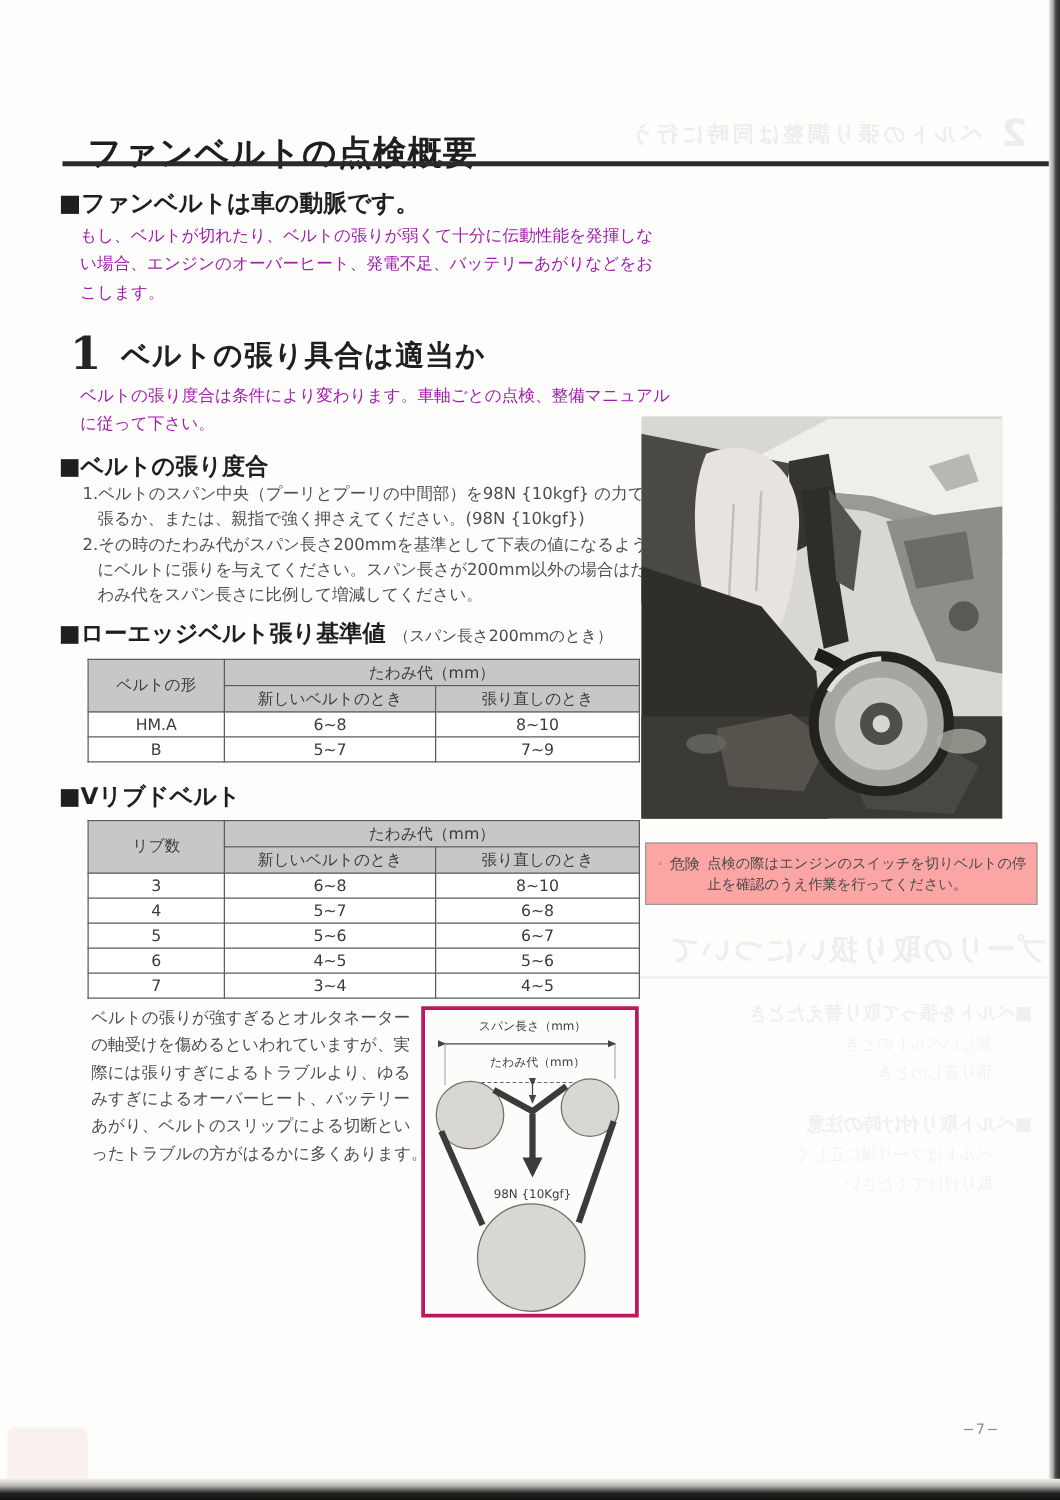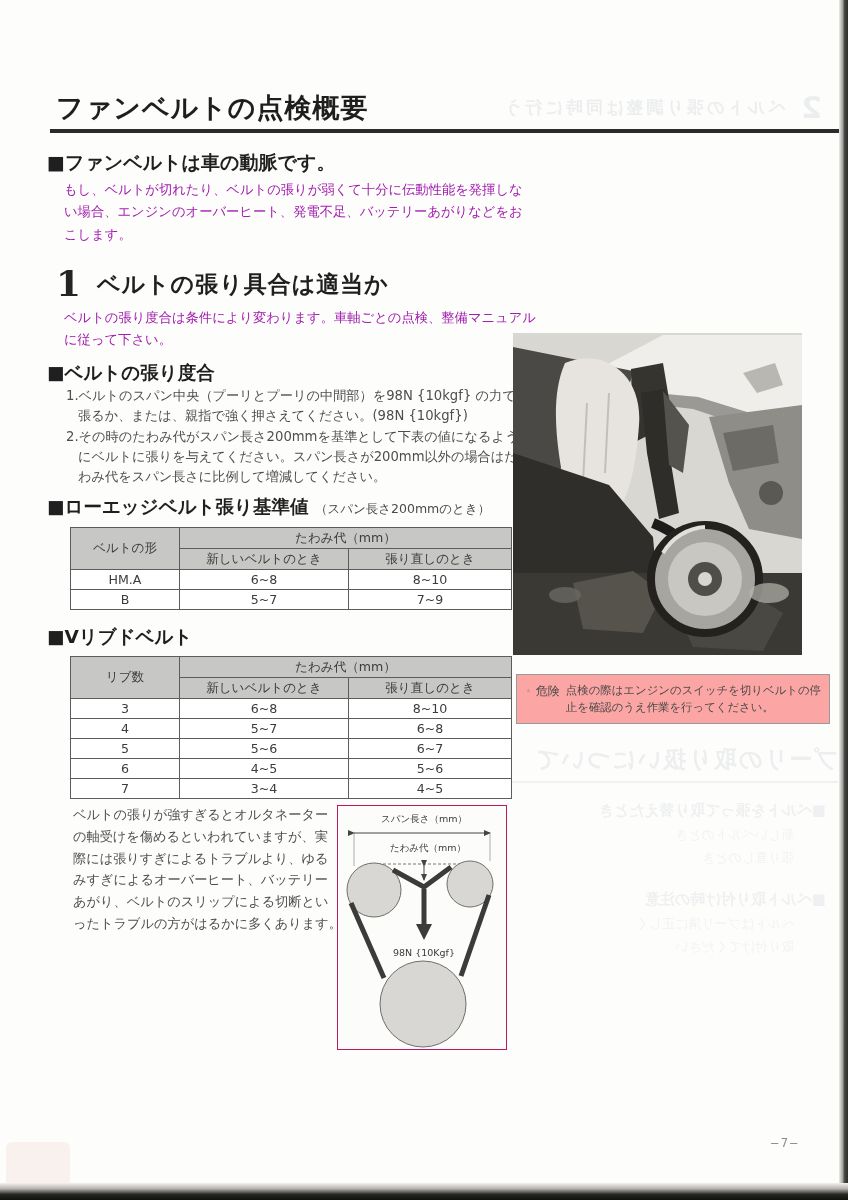--- a/index.html
+++ b/index.html
@@ -26,21 +26,21 @@
   .bleed-top .b2{font-size:30px;font-weight:bold;}
   .bleed-top .bl{font-size:17px;font-weight:bold;letter-spacing:3px;}
   .bleed-right{left:512px;top:744px;width:326px;height:235px;color:#7d8aa2;}
   .bleed-right .bh{font-size:23px;font-weight:bold;letter-spacing:2px;opacity:.13;margin:0 0 6px 0;}
   .bleed-right .brule{height:2px;background:#7d8aa2;opacity:.10;margin:0 0 18px 0;}
   .bleed-right .bm{font-size:15px;font-weight:bold;opacity:.11;margin:0 0 6px 12px;}
   .bleed-right .bs{font-size:13px;opacity:.09;margin:0 0 5px 44px;}
   .bleed-right .gap{height:18px;}
 
   
-  .title{left:54px;top:88px;font-size:27px;font-weight:bold;color:#1e1e1e;letter-spacing:1px;margin:2px;}
+  .title{left:54px;top:88px;font-size:27px;font-weight:bold;color:#1e1e1e;letter-spacing:1px;margin:16px;}
   .rule{left:50px;top:129px;width:795px;height:4px;background:#2b2b2b;}
 
   
   .h-square{font-weight:bold;color:#1f1f1f;}
   .intro-h{left:47px;top:150px;font-size:19px;}
   .body-txt{font-size:13.3px;line-height:22.3px;color:#a21caf;}
   .intro-b{left:64px;top:179px;}
 
   
   .s1-num{left:56px;top:262px;font-size:36px;font-weight:bold;color:#242424;font-family:"DejaVu Serif","Liberation Serif",serif;}
@@ -58,21 +58,21 @@
   table.spec td{border:1px solid #5c5c5c;text-align:center;font-size:12.6px;color:#3c3c3c;padding:0 4px;height:19px;}
   table.spec td.hd{background:#c7c7c5;height:20px;}
   .t1{left:70px;top:527px;padding-left:37px;}
   .t2{left:70px;top:656px;}
   .c1{width:100px;} .c2{width:160px;} .c3{width:154px;}
 
   
   .note-b{left:73px;top:804px;font-size:13.2px;line-height:21.8px;color:#4e4e4e;}
 
   
-  .diagram{left:337px;top:805px;width:168px;height:243px;border:1px solid #be185d;background:#fcfcfa;}
+  .diagram{left:337px;top:805px;width:168px;height:243px;border:3px solid #be185d;background:#fcfcfa;}
   .diagram svg{display:block;}
 
   
   .warn{left:516px;top:674px;width:314px;height:50px;border:1px solid #9a9a97;background:#fca5a5;
     display:flex;align-items:flex-start;padding:7px 8px 0 10px;box-sizing:border-box;gap:6px;}
   .warn .wlab{font-size:12px;color:#4a4a4a;margin-top:1px;white-space:nowrap;}
   .warn .wtxt{font-size:11.4px;line-height:16.5px;color:#4a4a4a;}
 
   
   .photo{left:513px;top:333px;width:289px;height:322px;}

